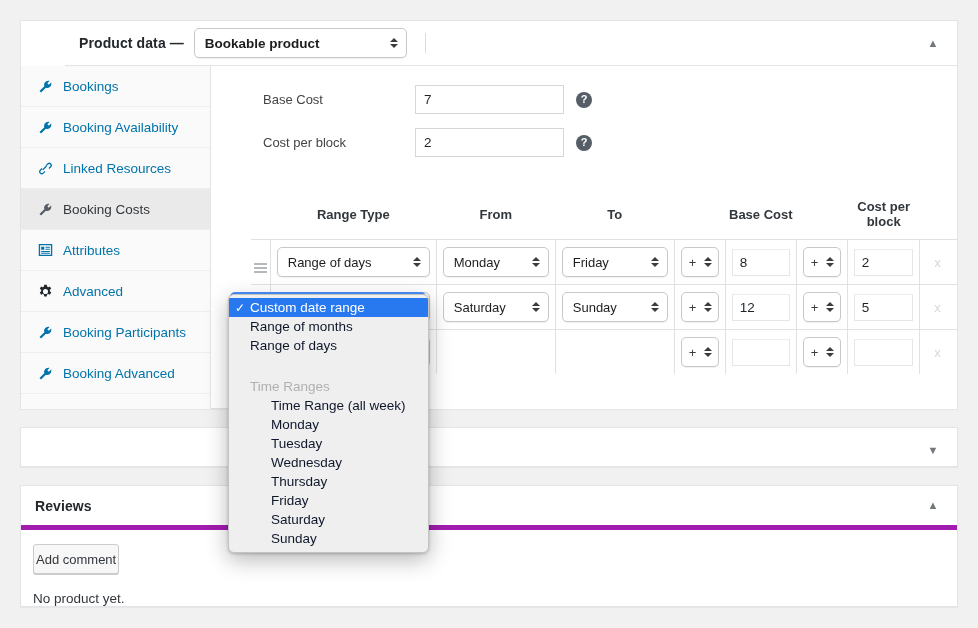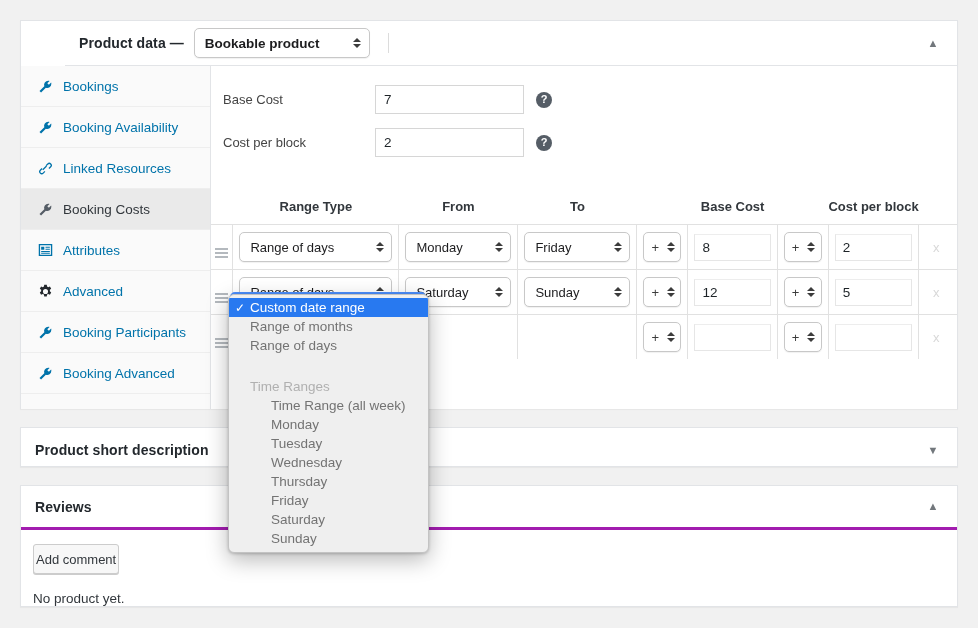--- a/index.html
+++ b/index.html
@@ -19,21 +19,21 @@
     position: absolute;
     left: 20px;
     width: 938px;
     background: #fff;
     border: 1px solid #e2e4e7;
     box-shadow: 0 1px 1px rgba(0,0,0,.04);
   }
   .postbox-header {
     position: relative;
     height: 44px;
-    border-bottom: 3px solid #a21caf;
+    border-bottom: 5px solid #a21caf;
     display: flex;
     align-items: center;
     padding: 0 14px;
   }
   .postbox-header.noborder { border-bottom: none; }
   .postbox-title {
     font-size: 14px;
     font-weight: bold;
     color: #23282d;
     letter-spacing: .1px;
@@ -89,24 +89,24 @@
   }
   .mac-select .chev i {
     display: block;
     width: 0; height: 0;
     border-left: 4px solid transparent;
     border-right: 4px solid transparent;
   }
   .mac-select .chev i.up { border-bottom: 4.5px solid #3c3c3c; }
   .mac-select .chev i.dn { border-top: 4.5px solid #3c3c3c; }
 
-  #product-type-select { width: 176px; height: 30px; }
+  #product-type-select { width: 213px; height: 30px; }
 
   
-  .pd-body { display: flex; height: 343px; }
+  .pd-body { display: flex; height: 343px; gap: 40px; }
 
   .pd-sidebar {
     width: 190px;
     border-right: 1px solid #e2e4e7;
     background: #fafafa;
     padding-top: 0;
   }
   .side-item {
     display: flex;
     align-items: center;
@@ -255,21 +255,21 @@
     height: 10px;
     border: 2px solid #4d90fe;
     border-radius: 5px;
     z-index: 59;
   }
   .popup-item {
     display: flex;
     align-items: center;
     height: 19px;
     font-size: 13.5px;
-    color: #737373;
+    color: #0f172a;
     padding-left: 6px;
     cursor: default;
     white-space: nowrap;
   }
   .popup-item .tick {
     width: 15px;
     flex: none;
     font-size: 12px;
     color: #1d1d1f;
     text-align: left;
@@ -613,21 +613,20 @@
 
           </tbody>
         </table>
 
       </div>
     </div>
   </div>
 
   <div class="postbox" id="short-desc">
     <div class="postbox-header noborder">
-      <span class="postbox-title">Product short description</span>
       <div class="toggle-arrow">▼</div>
     </div>
   </div>
 
   <div class="postbox" id="reviews">
     <div class="postbox-header">
       <span class="postbox-title">Reviews</span>
       <div class="toggle-arrow">▲</div>
     </div>
     <div class="reviews-body">

